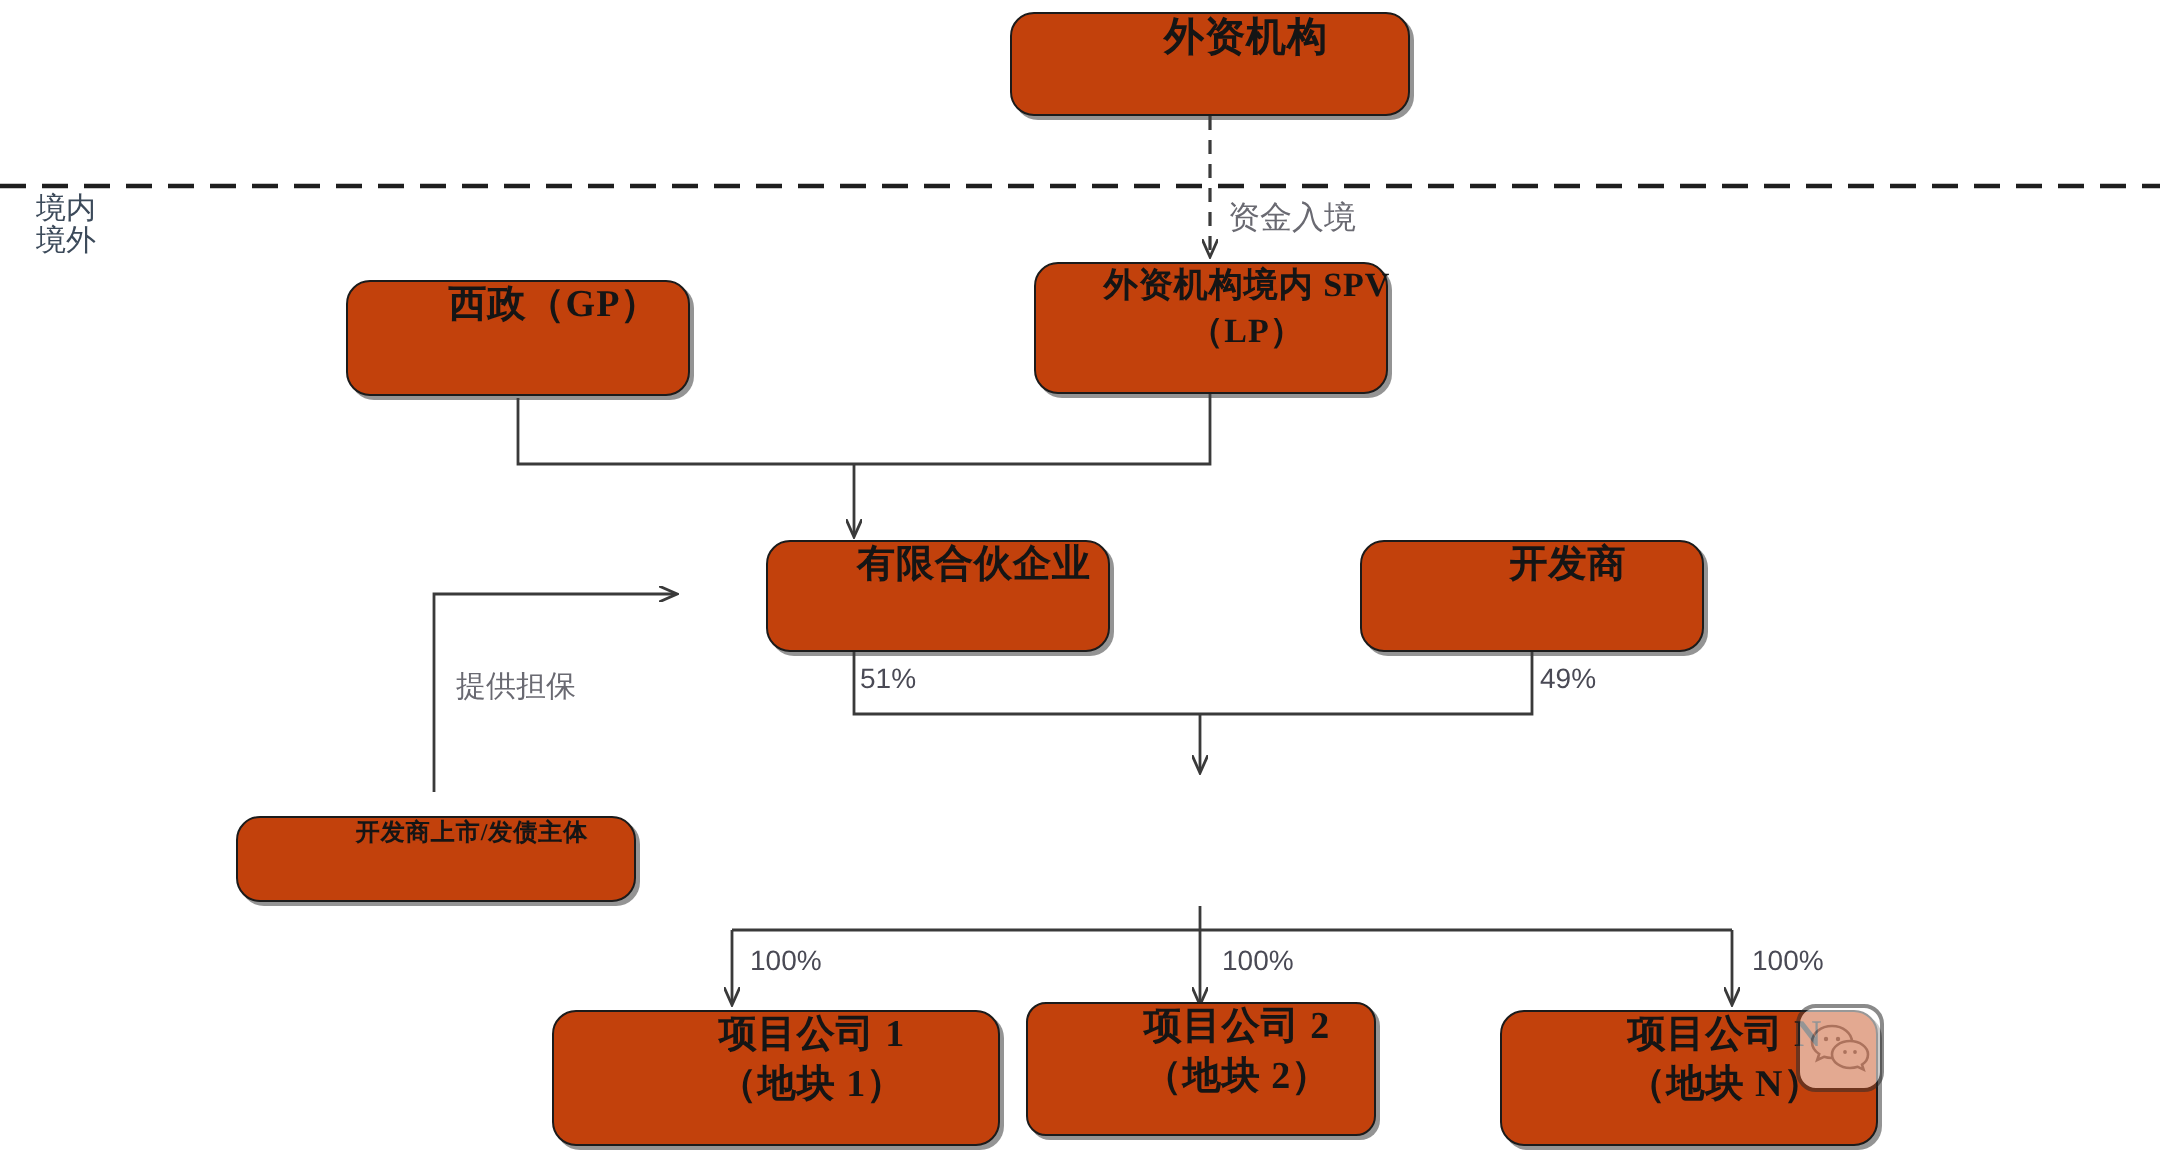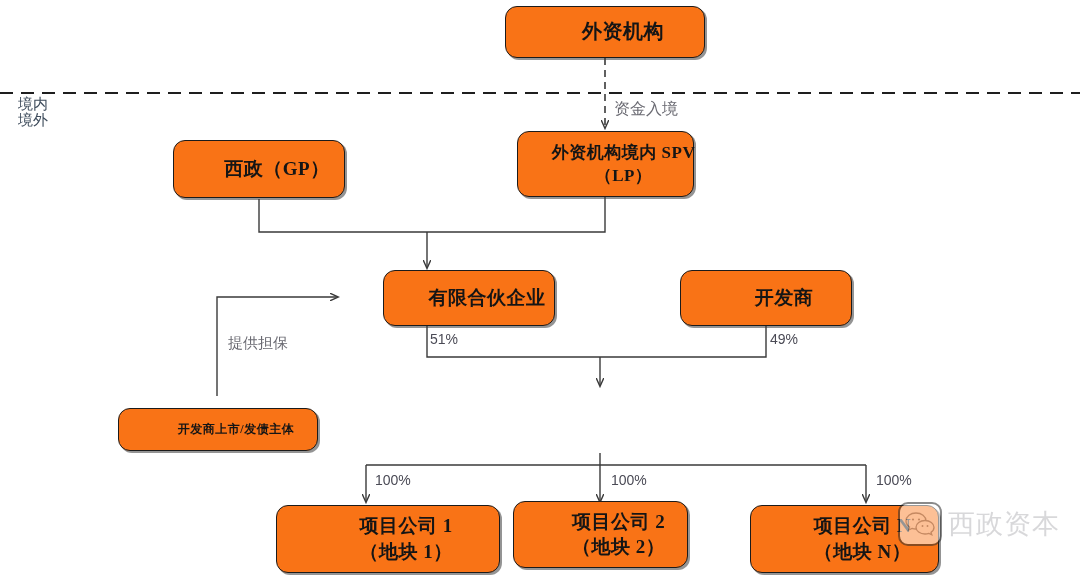--- a/index.html
+++ b/index.html
@@ -23,25 +23,24 @@
     top: 0;
     width: 1080px;
     height: 582px;
     pointer-events: none;
   }
   .node {
     position: absolute;
     box-sizing: border-box;
     border: 1.6px solid #1b1b1b;
     border-radius: 12px;
-    background: #f97316;
+    background: #c2410c;
     display: flex;
     flex-direction: column;
     align-items: center;
-    justify-content: center;
     text-align: center;
     color: #151515;
     font-weight: bold;
     letter-spacing: 0.5px;
     box-shadow: 2px 2px 0 rgba(60,60,60,0.55);
     padding-left: 36px;
   }
   .node .line1,
   .node .line2 {
     display: block;
@@ -157,21 +156,21 @@
   <div class="node" style="left:118px; top:408px; width:200px; height:43px; font-size:12px;">
     <span class="line1">开发商上市/发债主体</span>
   </div>
 
 
   <div class="node two-line" style="left:276px; top:505px; width:224px; height:68px; font-size:19px;">
     <span class="line1">项目公司 1</span>
     <span class="line2">（地块 1）</span>
   </div>
 
-  <div class="node two-line" style="left:513px; top:501px; width:175px; height:67px; font-size:19px;">
+  <div class="node two-line" style="left:513px; top:501px; width:175px; height:67px; font-size:19px;border-radius:10px;">
     <span class="line1">项目公司 2</span>
     <span class="line2">（地块 2）</span>
   </div>
 
   <div class="node two-line" style="left:750px; top:505px; width:189px; height:68px; font-size:19px;">
     <span class="line1">项目公司 N</span>
     <span class="line2">（地块 N）</span>
   </div>
 
   <div class="edge-label cn-label" style="left:614px; top:99px; font-size:16px;">资金入境</div>
@@ -195,16 +194,15 @@
                  C9.2,18.8 10.6,19 12,19 C17.5,19 22,15.4 22,11 C22,6.6 17.5,3 12,3 Z" fill="none" stroke="#9b9b9f" stroke-width="1.3"></path>
         <circle cx="9" cy="9.5" r="1.1" fill="#9b9b9f"></circle>
         <circle cx="15" cy="9.5" r="1.1" fill="#9b9b9f"></circle>
         <path d="M21,10.5 C25.9,10.5 30,13.5 30,17.2 C30,19.3 28.8,21.1 27,22.3
                  L27.8,24.8 L24.9,23.4 C23.7,23.8 22.4,24 21,24
                  C16.1,24 12,21 12,17.2 C12,13.5 16.1,10.5 21,10.5 Z" fill="#ffffff" stroke="#9b9b9f" stroke-width="1.3"></path>
         <circle cx="18.5" cy="16" r="0.95" fill="#9b9b9f"></circle>
         <circle cx="23.5" cy="16" r="0.95" fill="#9b9b9f"></circle>
       </svg>
     </span>
-    <span class="wm-text">西政资本</span>
   </div>
 
 </div>
 
 </body></html>

